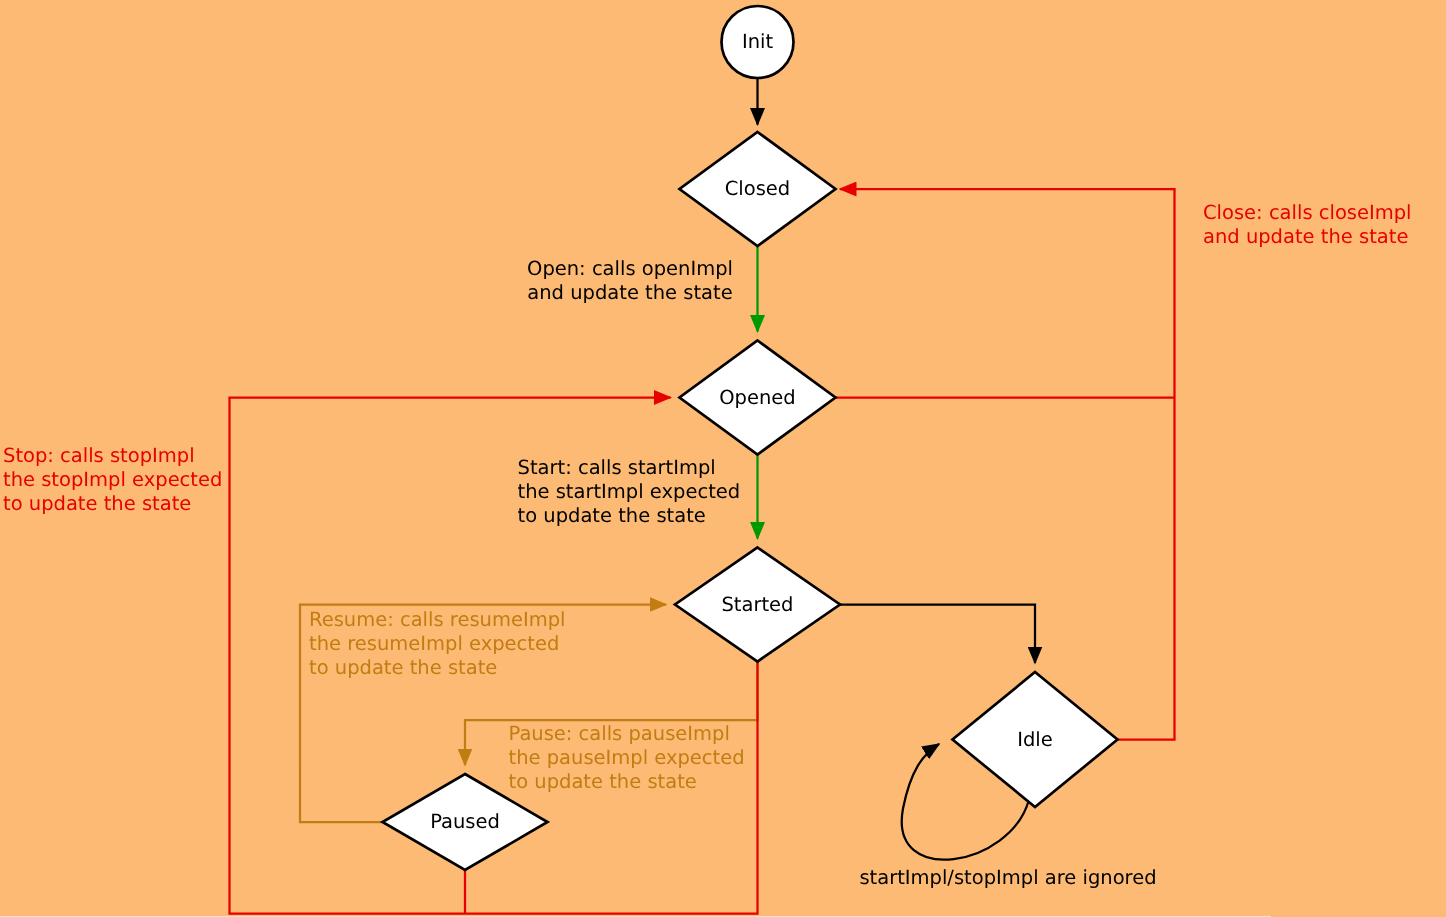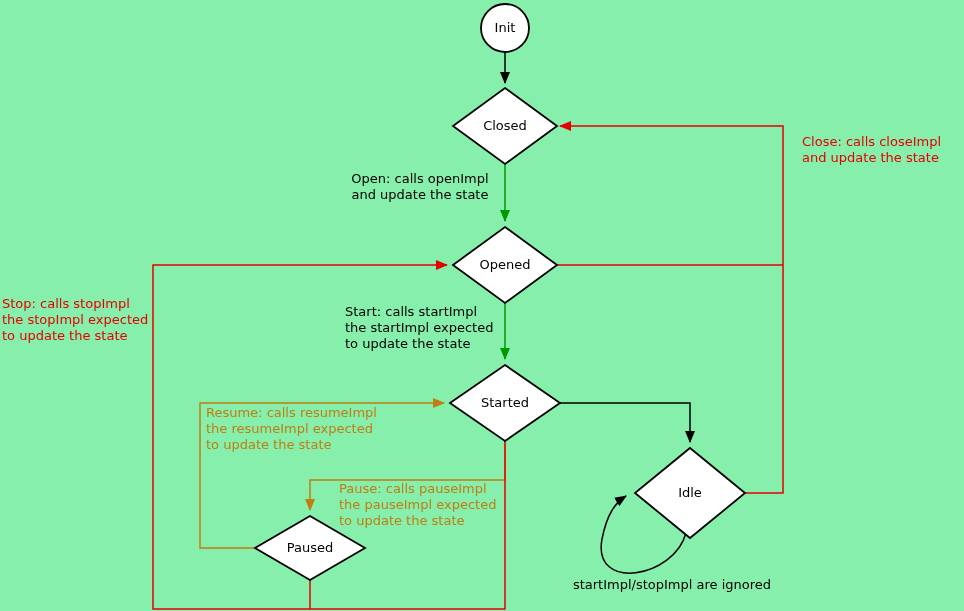--- a/index.html
+++ b/index.html
@@ -5,21 +5,21 @@
   html, body {
     margin: 0;
     padding: 0;
     background: #ffffff;
     font-family: "DejaVu Sans", "Liberation Sans", sans-serif;
   }
   #canvas {
     position: relative;
     width: 964px;
     height: 611px;
-    background: #86efac;
+    background: #fdba74;
     overflow: hidden;
   }
   svg { display: block; }
 
   .node-shape { fill: #ffffff; stroke: #000000; stroke-width: 1.8; }
   .edge       { fill: none; stroke-width: 1.5; }
   .stroke-black  { stroke: #000000; }
   .stroke-green  { stroke: #009900; }
   .stroke-red    { stroke: #e60000; }
   .stroke-orange { stroke: #c17d11; }

